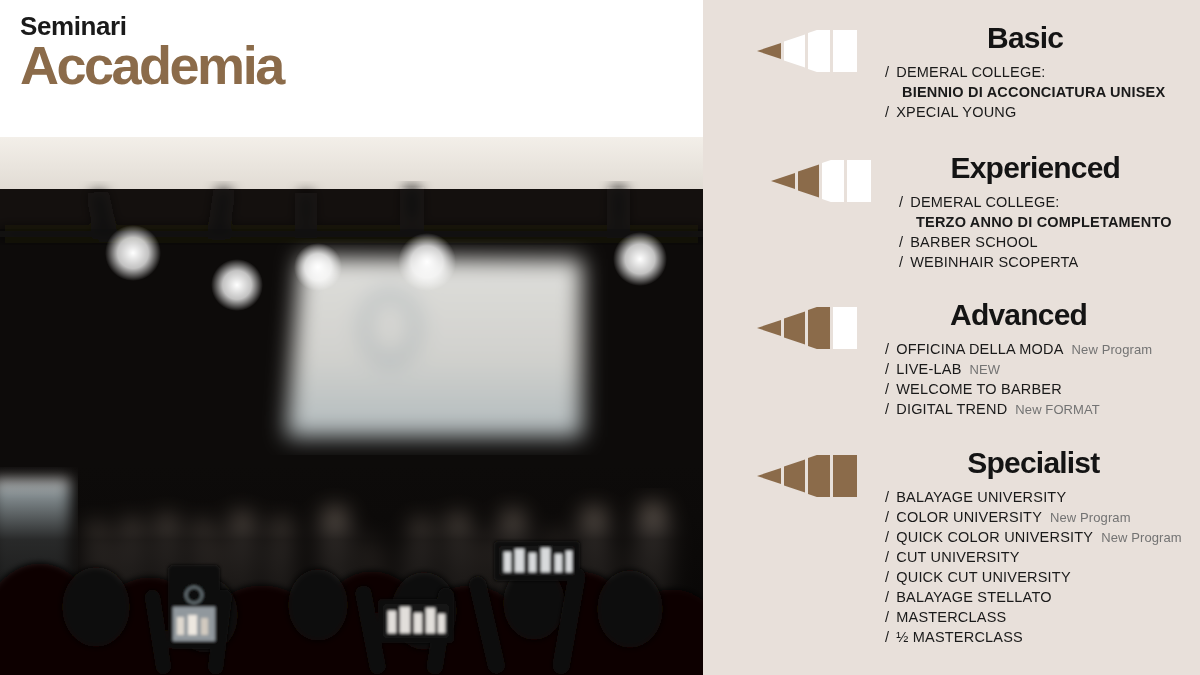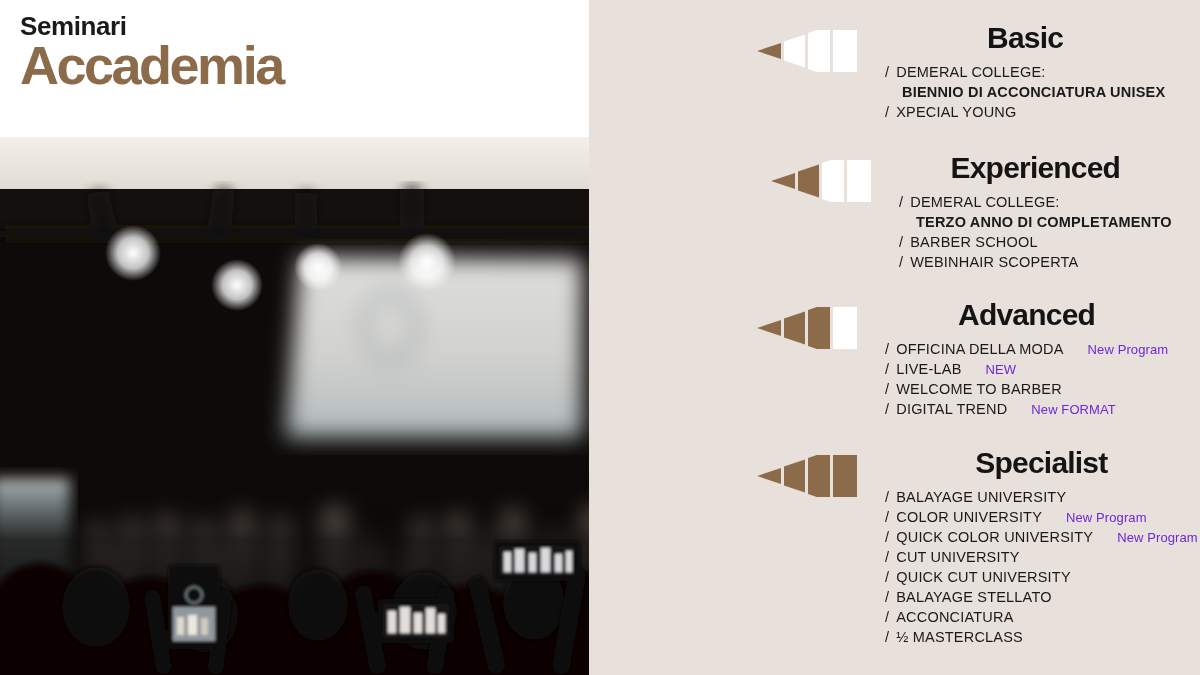--- a/index.html
+++ b/index.html
@@ -8,21 +8,21 @@
     font-family:"Liberation Sans", sans-serif;
     background:#E8E0DA;
   }
   .slide {
     position:relative; width:1200px; height:675px;
     background:#E8E0DA;
   }
 
   
   .left-col {
-    position:absolute; left:0; top:0; width:589px; height:675px;
+    position:absolute; left:0; top:0; width:703px; height:675px;
     overflow:hidden;
   }
   .title-block {
     position:absolute; left:0; top:0; width:703px; height:137px;
     background:#FFFFFF;
     padding:12px 0 0 20px;
   }
   .title-kicker {
     font-size:26px; font-weight:bold; color:#1A1A1A;
     letter-spacing:-0.4px; line-height:1.15;
@@ -72,22 +72,22 @@
   }
   .slash { color:#1A1A1A; margin-right:7px; }
   .item-text { }
   .item-sub {
     font-size:14.5px; color:#1A1A1A; letter-spacing:0.2px;
     line-height:1.38; white-space:nowrap;
     padding-left:17px;
     font-weight:bold;
   }
   .badge {
-    color:#6d28d9; font-size:13px; letter-spacing:0.1px;
-    margin-left:24px; white-space:nowrap;
+    color:#737373; font-size:13px; letter-spacing:0.1px;
+    margin-left:8px; white-space:nowrap;
   }
 </style>
 </head>
 <body>
 
 <div class="slide">
 
   <div class="left-col">
 
     <div class="title-block">
@@ -430,21 +430,21 @@
           </li>
           <li>
             <div class="item">
                 <span class="slash">/</span>
                 <span class="item-text">BALAYAGE STELLATO</span>
               </div>
           </li>
           <li>
             <div class="item">
                 <span class="slash">/</span>
-                <span class="item-text">ACCONCIATURA</span>
+                <span class="item-text">MASTERCLASS</span>
               </div>
           </li>
           <li>
             <div class="item">
                 <span class="slash">/</span>
                 <span class="item-text">½ MASTERCLASS</span>
               </div>
           </li>
         </ul>
       </div>

